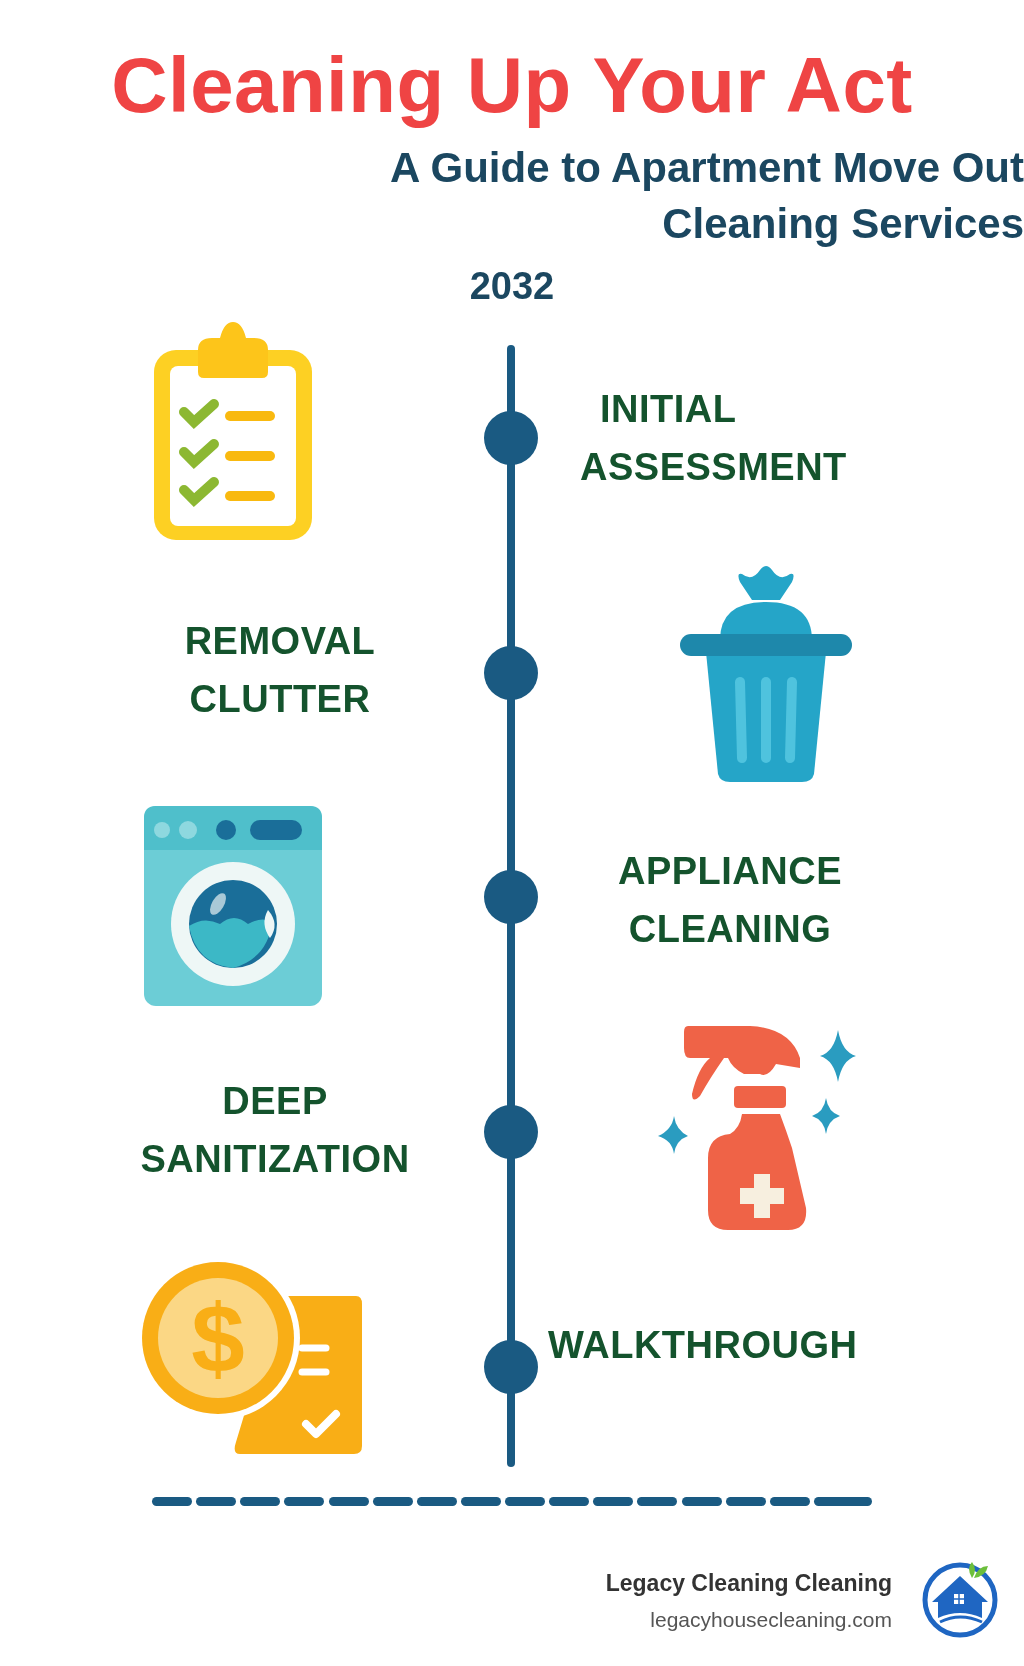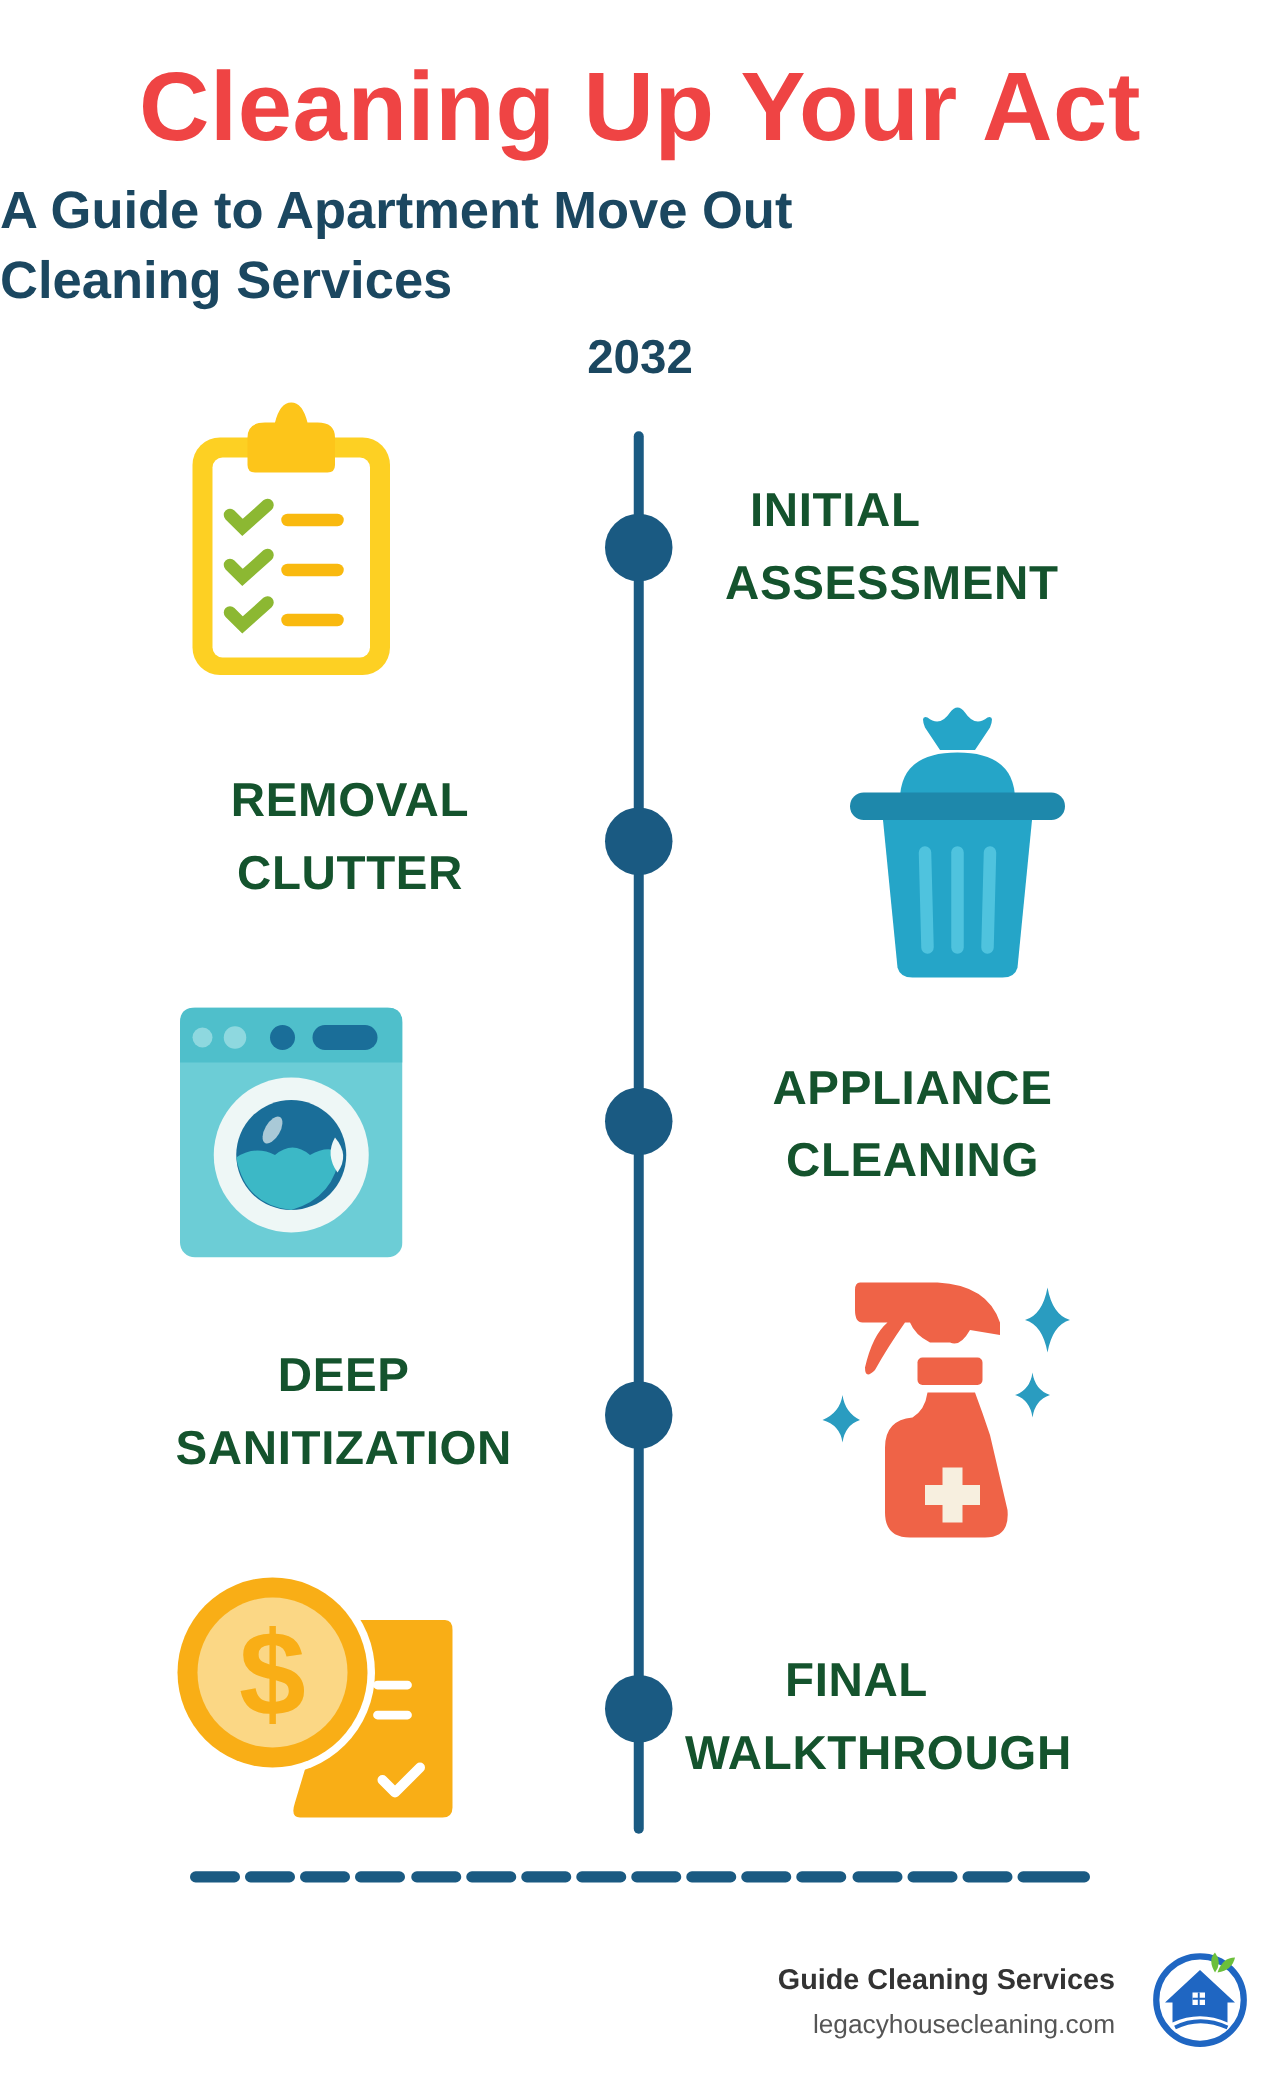--- a/index.html
+++ b/index.html
@@ -1,20 +1,20 @@
 <!DOCTYPE html>
 <html><head>
 <meta charset="utf-8">
 <style>
   html, body { margin:0; padding:0; background:#ffffff; }
   body { width:1024px; height:1666px; position:relative; overflow:hidden;
          font-family:"Liberation Sans", "DejaVu Sans", sans-serif; color:#1b4760; }
   .abs { position:absolute; }
   .title { left:0; width:1024px; top:40px; text-align:center; font-size:78px; font-weight:bold; color:#ef4444; letter-spacing:0.5px; }
-  .subtitle { left:0; width:1024px; top:140px; text-align:left; font-size:42px; font-weight:bold; color:#1b4760; line-height:56px; }
+  .subtitle { left:0; width:1024px; top:140px; text-align:right; font-size:42px; font-weight:bold; color:#1b4760; line-height:56px; }
   .year { left:0; width:1024px; top:265px; text-align:center; font-size:38px; font-weight:bold; color:#1b4760; }
   .timeline-line { left:507px; top:345px; width:8px; height:1122px; background:#1a5a82; border-radius:4px; }
   .node { width:54px; height:54px; border-radius:50%; background:#1a5a82; left:484px; }
   .step-label { font-size:38px; font-weight:bold; color:#14532d; line-height:58px; text-align:center; letter-spacing:0.5px; }
   .icon { }
   .dashes { left:152px; top:1497px; width:720px; height:12px; display:flex; justify-content:space-between; }
   .dash { width:40px; height:9px; border-radius:5px; background:#1a5a82; }
   .dash.long { width:58px; }
   .brand-name { right:132px; top:1570px; font-size:23px; font-weight:bold; color:#333; text-align:right; }
   .brand-url { right:132px; top:1608px; font-size:21px; color:#555; text-align:right; }
@@ -119,21 +119,20 @@
     <circle cx="78" cy="82" r="82" fill="#ffffff"></circle>
     <circle cx="78" cy="82" r="76" fill="#f9ae16"></circle>
     <circle cx="78" cy="82" r="60" fill="#fbd785"></circle>
     <line x1="162" y1="92" x2="186" y2="92" stroke="#ffffff" stroke-width="7" stroke-linecap="round"></line>
     <line x1="162" y1="116" x2="186" y2="116" stroke="#ffffff" stroke-width="7" stroke-linecap="round"></line>
     <path d="M166 168 L176 178 L196 158" stroke="#ffffff" stroke-width="8" fill="none" stroke-linecap="round" stroke-linejoin="round"></path>
     <text x="78" y="116" text-anchor="middle" font-family="Liberation Sans, sans-serif" font-weight="bold" font-size="96" fill="#f9ae16">$</text>
   </svg>
 </div>
 <div class="abs step-label" style="left:548px;top:1316px;width:400px;">
-  <div style="text-align:left;padding-left:80px;">FINAL</div>
   <div style="text-align:left;">WALKTHROUGH</div>
 </div>
 
 <div class="abs dashes">
   <div class="dash"></div>
     <div class="dash"></div>
   <div class="dash"></div>
     <div class="dash"></div>
   <div class="dash"></div>
     <div class="dash"></div>
@@ -142,21 +141,21 @@
   <div class="dash"></div>
     <div class="dash"></div>
   <div class="dash"></div>
     <div class="dash"></div>
   <div class="dash"></div>
     <div class="dash"></div>
   <div class="dash"></div>
     <div class="dash long"></div>
 </div>
 
-<div class="abs brand-name">Guide Cleaning Services</div>
+<div class="abs brand-name">Legacy Cleaning Cleaning</div>
 <div class="abs brand-url">legacyhousecleaning.com</div>
 <div class="abs logo">
   <svg width="80" height="80" viewBox="0 0 80 80">
     <circle cx="40" cy="42" r="35" fill="none" stroke="#1f66c2" stroke-width="5"></circle>
     <path d="M12 44 L40 18 L68 44 L62 44 L62 60 Q40 50 18 60 L18 44 Z" fill="#1f66c2"></path>
     <rect x="34" y="36" width="10" height="10" fill="#ffffff"></rect>
     <line x1="39" y1="36" x2="39" y2="46" stroke="#1f66c2" stroke-width="1.5"></line>
     <line x1="34" y1="41" x2="44" y2="41" stroke="#1f66c2" stroke-width="1.5"></line>
     <path d="M20 64 Q40 54 62 64" stroke="#1f66c2" stroke-width="3" fill="none"></path>
     <path d="M52 20 Q46 10 52 4 Q58 12 52 20 Z" fill="#6cbf3b"></path>

